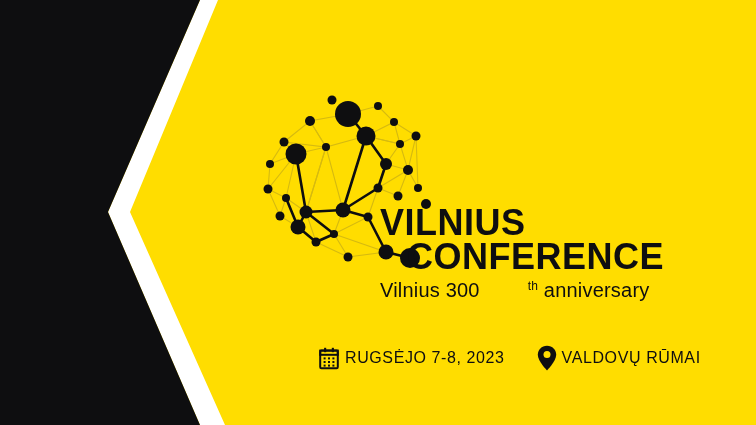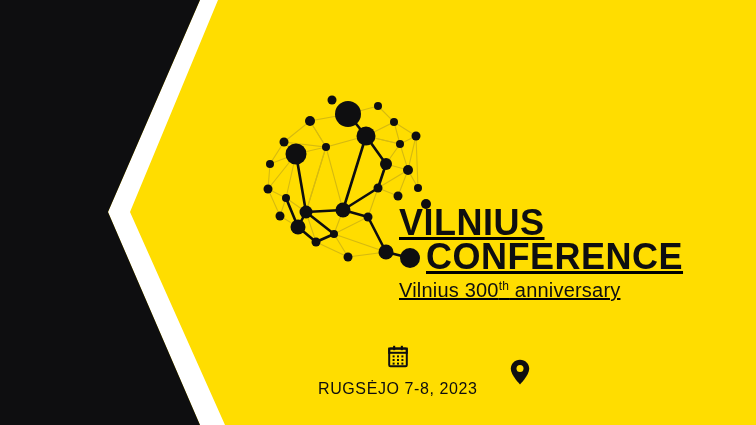--- a/index.html
+++ b/index.html
@@ -23,24 +23,23 @@
   }
   #net-svg {
     position: absolute;
     left: 248px;
     top: 92px;
     width: 200px;
     height: 190px;
   }
   .lockup {
     position: absolute;
-    left: 399px;
+    left: 380px;
     top: 206px;
     width: 340px;
-    text-decoration: underline;
   }
   .title-line {
     font-weight: bold;
     color: #0E0E10;
     letter-spacing: 0.5px;
     line-height: 0.92;
     white-space: nowrap;
   }
   #title-vilnius {
     font-size: 36px;
@@ -53,34 +52,34 @@
   #tagline {
     margin-top: 6px;
     font-size: 20px;
     color: #0E0E10;
     letter-spacing: 0.2px;
     white-space: nowrap;
   }
   #tagline .sup {
     font-size: 12px;
     vertical-align: 7px;
+    margin-left: 48px;
   }
   #meta-bar {
     position: absolute;
     left: 318px;
     top: 345px;
     display: flex;
     align-items: center;
     gap: 32px;
   }
   .meta-item {
     display: flex;
     align-items: center;
-    gap: 12px;
-    flex-direction: column;
+    gap: 5px;
   }
   .meta-label {
     font-size: 16px;
     font-weight: normal;
     color: #0E0E10;
     letter-spacing: 0.6px;
     white-space: nowrap;
   }
   .meta-icon {
     display: block;
@@ -215,17 +214,18 @@
       <span class="meta-label">RUGSĖJO 7-8, 2023</span>
     </div>
 
     <div class="meta-item">
       <span class="meta-icon">
         <svg width="20" height="26" viewBox="0 0 20 26">
           <path d="M10 0.8 C4.6 0.8 0.8 4.8 0.8 9.8 C0.8 16.4 10 25.4 10 25.4 C10 25.4 19.2 16.4 19.2 9.8 C19.2 4.8 15.4 0.8 10 0.8 Z" fill="#0E0E10"></path>
           <circle cx="10" cy="9.6" r="3.5" fill="#FFDD00"></circle>
         </svg>
       </span>
+      <span class="meta-label">VALDOVŲ RŪMAI</span>
     </div>
 
   </div>
 
 </div>
 
 </body></html>

